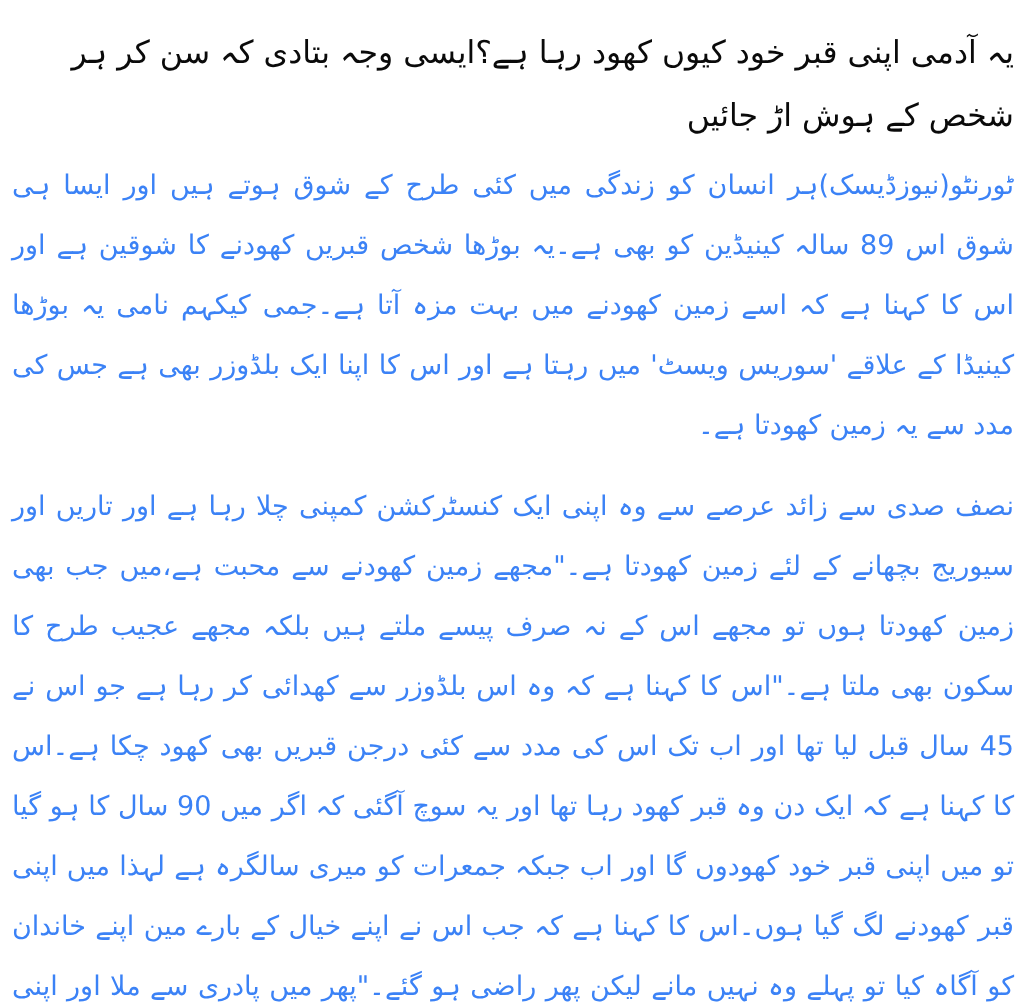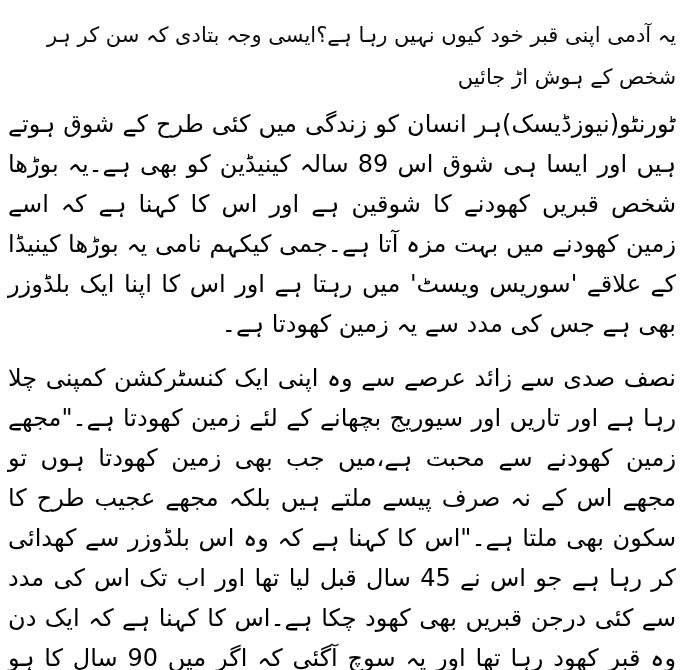--- a/index.html
+++ b/index.html
@@ -21,32 +21,32 @@
   }
   .headline {
     font-size: 21px;
     font-weight: normal;
     line-height: 42px;
     text-align: right;
     margin: 4px 0 6px 0;
     color: #0a0a0a;
   }
   .body-text p {
-    font-size: 24px;
+    font-size: 18px;
     line-height: 40px;
     text-align: justify;
     text-align-last: right;
     margin: 0 0 14px 0;
-    color: #000000;
+    color: #3b82f6;
   }
 </style>
 </head>
 <body>
 
 <div class="page">
-  <h1 class="headline">یہ آدمی اپنی قبر خود کیوں نہیں رہا ہے؟ایسی وجہ بتادی کہ سن کر ہر شخص کے ہوش اڑ جائیں</h1>
+  <h1 class="headline">یہ آدمی اپنی قبر خود کیوں کھود رہا ہے؟ایسی وجہ بتادی کہ سن کر ہر شخص کے ہوش اڑ جائیں</h1>
 
   <div class="body-text">
     <p>ٹورنٹو(نیوزڈیسک)ہر انسان کو زندگی میں کئی طرح کے شوق ہوتے ہیں اور ایسا ہی شوق اس 89 سالہ کینیڈین کو بھی ہے۔یہ بوڑھا شخص قبریں کھودنے کا شوقین ہے اور اس کا کہنا ہے کہ اسے زمین کھودنے میں بہت مزہ آتا ہے۔جمی کیکہم نامی یہ بوڑھا کینیڈا کے علاقے 'سوریس ویسٹ' میں رہتا ہے اور اس کا اپنا ایک بلڈوزر بھی ہے جس کی مدد سے یہ زمین کھودتا ہے۔</p>
     <p>نصف صدی سے زائد عرصے سے وہ اپنی ایک کنسٹرکشن کمپنی چلا رہا ہے اور تاریں اور سیوریج بچھانے کے لئے زمین کھودتا ہے۔"مجھے زمین کھودنے سے محبت ہے،میں جب بھی زمین کھودتا ہوں تو مجھے اس کے نہ صرف پیسے ملتے ہیں بلکہ مجھے عجیب طرح کا سکون بھی ملتا ہے۔"اس کا کہنا ہے کہ وہ اس بلڈوزر سے کھدائی کر رہا ہے جو اس نے 45 سال قبل لیا تھا اور اب تک اس کی مدد سے کئی درجن قبریں بھی کھود چکا ہے۔اس کا کہنا ہے کہ ایک دن وہ قبر کھود رہا تھا اور یہ سوچ آگئی کہ اگر میں 90 سال کا ہو گیا تو میں اپنی قبر خود کھودوں گا اور اب جبکہ جمعرات کو میری سالگرہ ہے لہذا میں اپنی قبر کھودنے لگ گیا ہوں۔اس کا کہنا ہے کہ جب اس نے اپنے خیال کے بارے مین اپنے خاندان کو آگاہ کیا تو پہلے وہ نہیں مانے لیکن پھر راضی ہو گئے۔"پھر میں پادری سے ملا اور اپنی قبر کا سائز لیا،گو کہ مجھے معلوم ہے کہ اس کی پیمائش کتنی ہو گی۔</p>
 
   </div>
 </div>
 
 </body></html>

